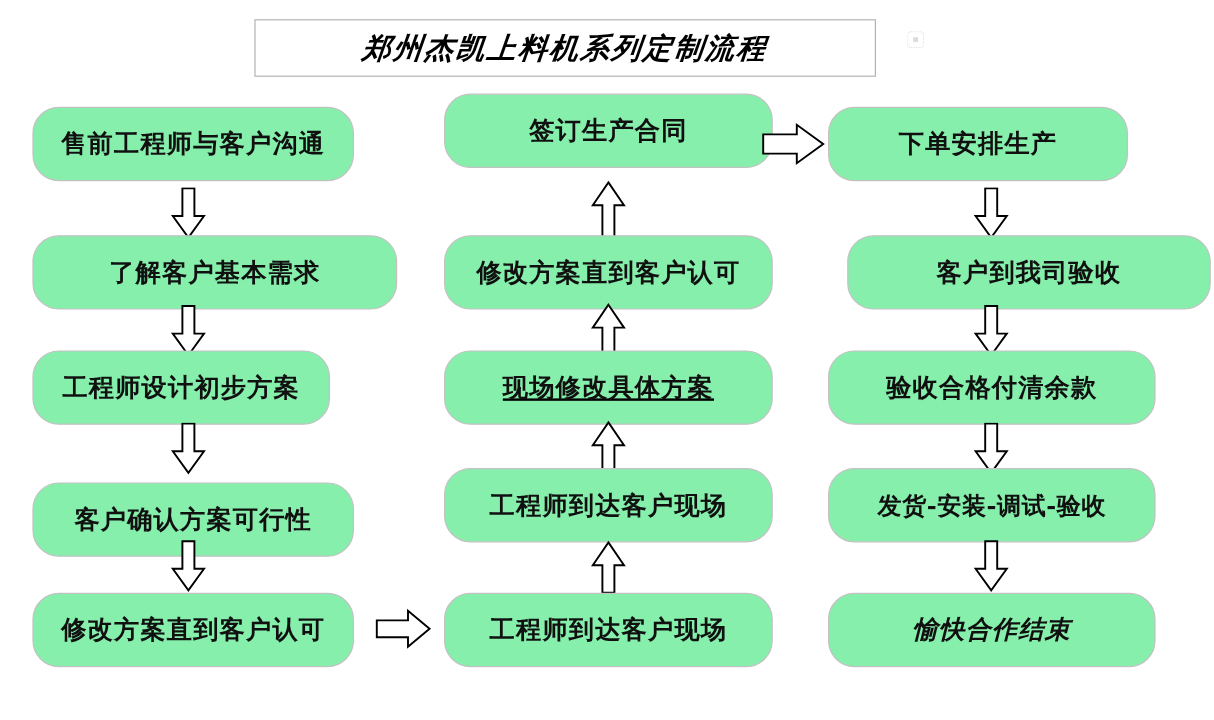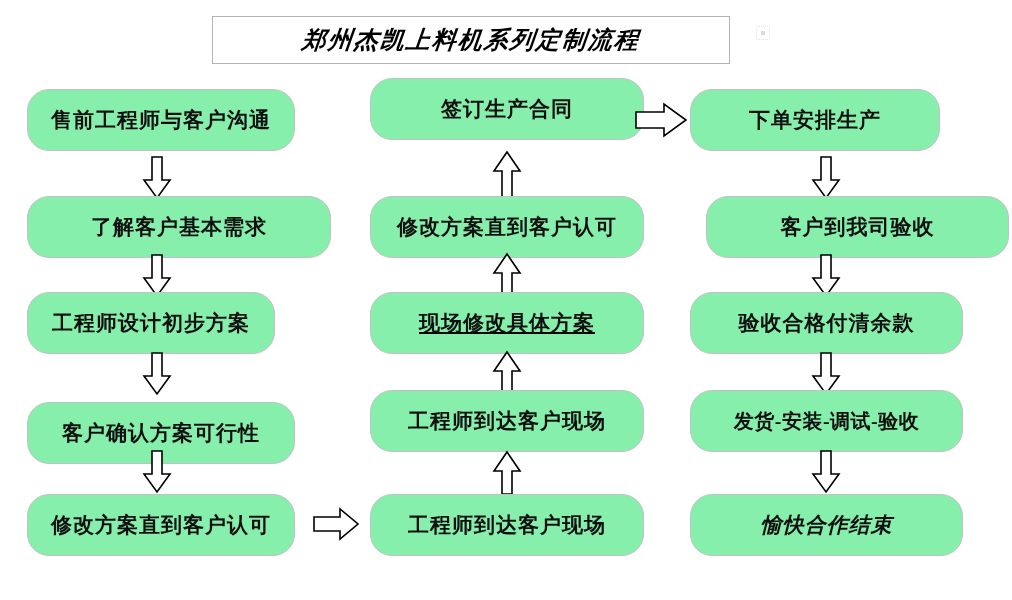--- a/index.html
+++ b/index.html
@@ -80,21 +80,20 @@
     font-family: "DejaVu Serif", "Liberation Serif", serif;
     font-size: 21px;
     font-weight: bold;
     color: #101010;
     white-space: nowrap;
     letter-spacing: 1px;
   }
   .node-label.small {
     font-size: 20px;
     letter-spacing: 0.5px;
-    font-family: Liberation Serif, serif;
   }
 
   
   .arrow {
     position: absolute;
   }
   .arrow svg { display: block; }
 </style>
 </head>
 <body>

